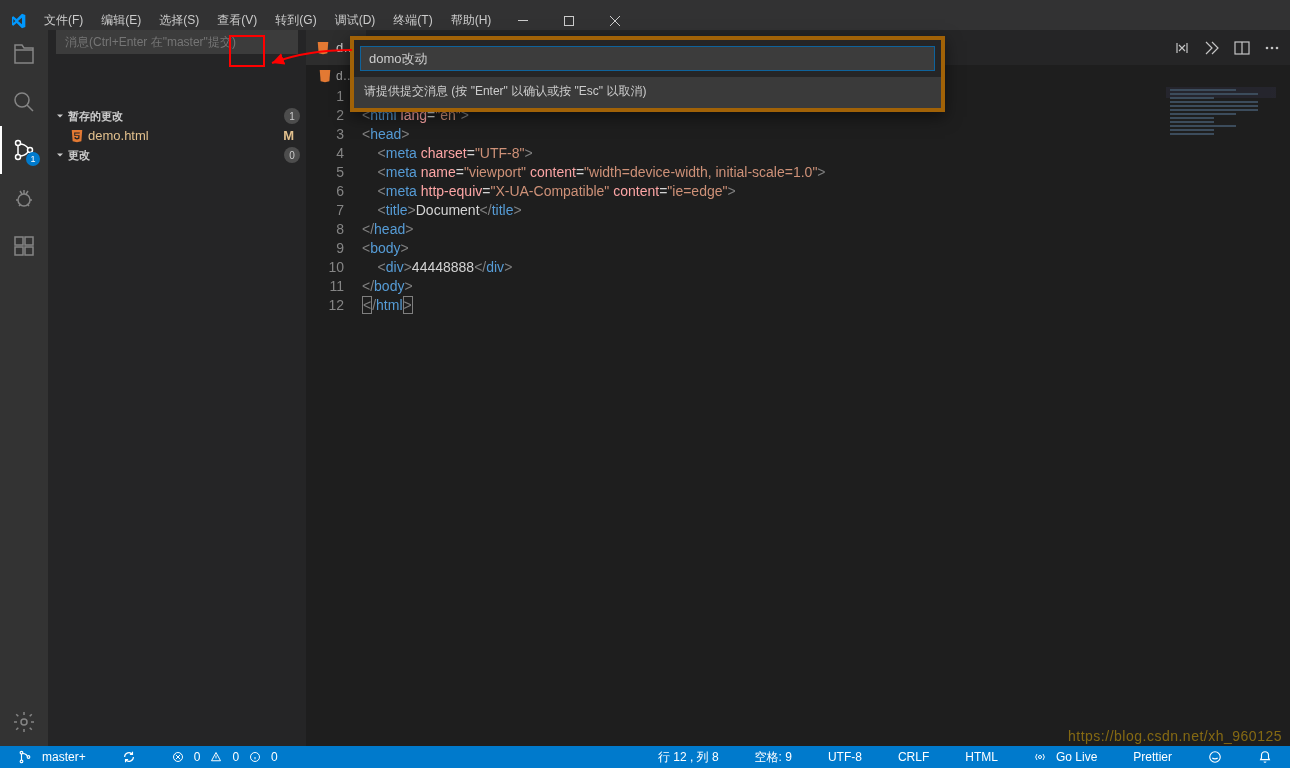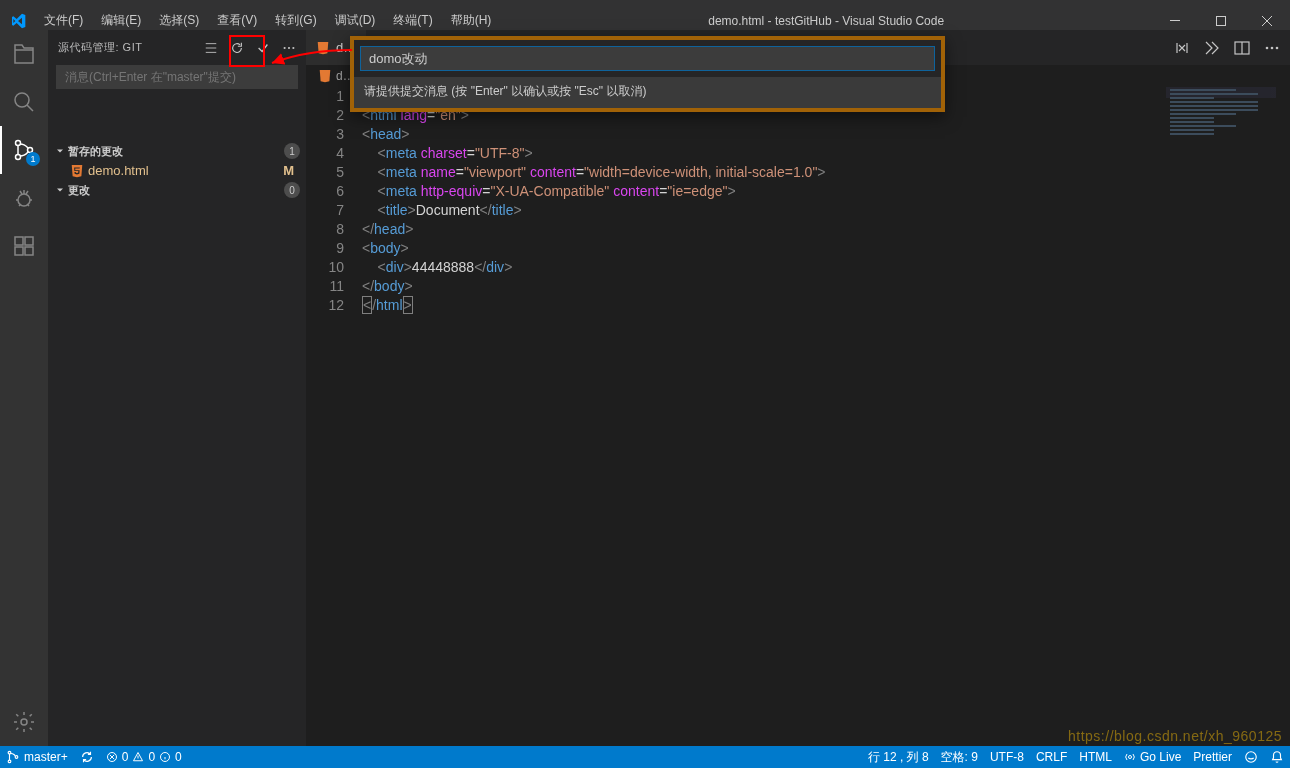--- a/index.html
+++ b/index.html
@@ -50,21 +50,21 @@
 
 .editor .breadcrumb { height: 22px; display: flex; align-items: center; padding: 0 12px; font-size: 12px; color: #a0a0a0; gap: 4px; }
 
 .editor .code-area { flex: 1; display: flex; font-family: Consolas, "Courier New", monospace; font-size: 14px; line-height: 19px; position: relative; }
 .editor .gutter { width: 56px; text-align: right; padding-right: 18px; color: #858585; padding-top: 0; }
 .editor .code { flex: 1; white-space: pre; color: #d4d4d4; }
 
 
 .p { color: #808080; } 
 .tag { color: #569cd6; }
-.attr { color: #d946ef; }
+.attr { color: #fca5a5; }
 .str { color: #ce9178; }
 .txt { color: #d4d4d4; }
 .cur-box { border:1px solid #7f7f7f; padding:0 0px; }
 
 
 .minimap { position: absolute; top: 57px; right: 14px; width: 110px; height: 80px; background: linear-gradient(#2d2d3d 0 14%, transparent 14%); opacity: 0.5; }
 .minimap .line { height: 2px; margin: 2px 4px; background: #5a7a9a; }
 .minimap .line.s { width: 40%; }
 .minimap .line.m { width: 60%; }
 .minimap .line.l { width: 80%; }
@@ -76,21 +76,21 @@
 
 
 .annot-box { position: absolute; left: 229px; top: 35px; width: 36px; height: 32px; border: 2px solid #ff0000; z-index: 60; pointer-events: none; }
 .annot-arrow { position: absolute; left: 267px; top: 45px; z-index: 60; pointer-events: none; }
 
 
 .statusbar { position: absolute; left: 0; right: 0; bottom: 0; height: 22px; background: #007acc; color: #ffffff; display: flex; align-items: center; font-size: 12px; }
 .statusbar .sb-left, .statusbar .sb-right { display: flex; align-items: center; height: 100%; }
 .statusbar .sb-left { flex: 0 0 auto; }
 .statusbar .sb-spacer { flex: 1; }
-.statusbar .sb-item { padding: 0 6px; height: 100%; display: flex; align-items: center; gap: 4px; cursor: pointer; }
+.statusbar .sb-item { padding: 0 18px; height: 100%; display: flex; align-items: center; gap: 10px; cursor: pointer; }
 
 
 .watermark { position: absolute; right: 8px; bottom: 24px; color: #eab308; font-size: 14px; opacity: 0.5; letter-spacing: 0.5px; pointer-events:none; }
 
 svg { display: block; }
 </style>
 </head>
 <body>
 
 <div class="titlebar">
@@ -102,21 +102,20 @@
   <div class="menus">
     <div class="menu-item">文件(F)</div>
     <div class="menu-item">编辑(E)</div>
     <div class="menu-item">选择(S)</div>
     <div class="menu-item">查看(V)</div>
     <div class="menu-item">转到(G)</div>
     <div class="menu-item">调试(D)</div>
     <div class="menu-item">终端(T)</div>
     <div class="menu-item">帮助(H)</div>
   </div>
-  <div class="title">demo.html - testGitHub - Visual Studio Code</div>
   <div class="window-controls">
     <div class="wc">
         <svg width="10" height="10">
           <rect y="4" width="10" height="1" fill="#ccc"></rect>
         </svg>
       </div>
     <div class="wc">
         <svg width="10" height="10">
           <rect x="0.5" y="0.5" width="9" height="9" fill="none" stroke="#ccc"></rect>
         </svg>
@@ -170,47 +169,20 @@
     <div class="ab-item">
       <svg width="24" height="24" viewBox="0 0 24 24" fill="none" stroke="currentColor" stroke-width="1.5">
           <circle cx="12" cy="12" r="3"></circle>
           <path d="M12 2v3M12 19v3M4.2 4.2l2.1 2.1M17.7 17.7l2.1 2.1M2 12h3M19 12h3M4.2 19.8l2.1-2.1M17.7 6.3l2.1-2.1"></path>
         </svg>
     </div>
   </div>
 </div>
 
 <div class="sidebar">
-  <div class="header">
-    <span class="title">源代码管理: GIT</span>
-    <div class="actions">
-      <span class="act">
-          <svg width="14" height="14" viewBox="0 0 16 16" fill="none" stroke="currentColor">
-            <path d="M2 3h12M2 8h12M2 13h12"></path>
-          </svg>
-        </span>
-      <span class="act">
-          <svg width="14" height="14" viewBox="0 0 16 16" fill="none" stroke="currentColor" stroke-width="1.3">
-            <path d="M13 8a5 5 0 1 1-1.5-3.5M13 2v4h-4"></path>
-          </svg>
-        </span>
-      <span class="act">
-          <svg width="14" height="14" viewBox="0 0 16 16" fill="none" stroke="currentColor" stroke-width="1.5">
-            <path d="M3 8l4 4 6-8"></path>
-          </svg>
-        </span>
-      <span class="act">
-          <svg width="14" height="14" viewBox="0 0 16 16" fill="currentColor">
-            <circle cx="3" cy="8" r="1.2"></circle>
-            <circle cx="8" cy="8" r="1.2"></circle>
-            <circle cx="13" cy="8" r="1.2"></circle>
-          </svg>
-        </span>
-    </div>
-  </div>
   <div class="commit-box">
     <input type="text" placeholder="消息(Ctrl+Enter 在&quot;master&quot;提交)" style="">
   </div>
   <div class="tree-section">
     <div class="tree-head">
       <span class="chev">
           <svg width="12" height="12" viewBox="0 0 16 16" fill="currentColor">
             <path d="M4 6l4 4 4-4z"></path>
           </svg>
         </span>

